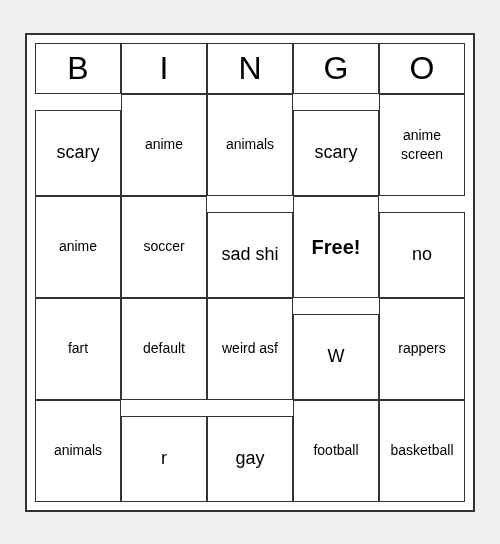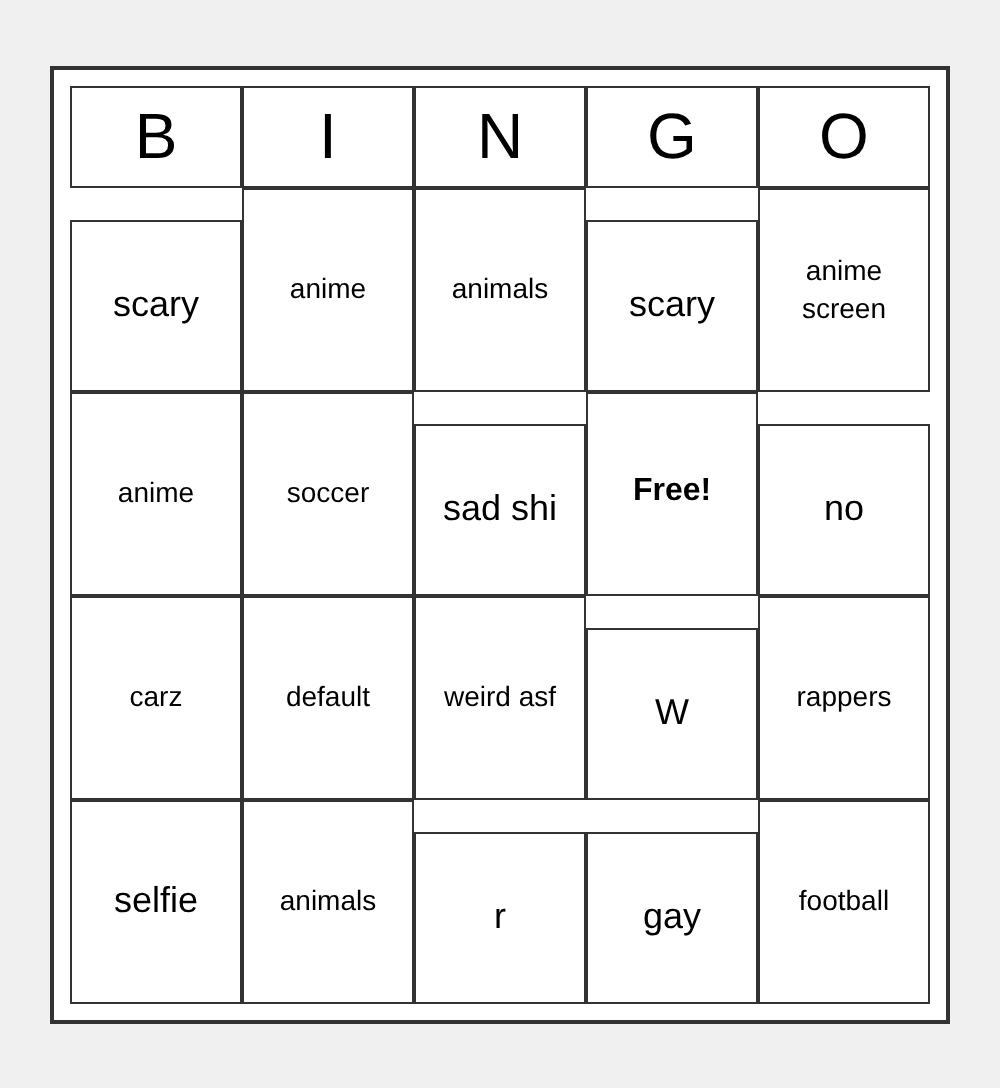--- a/index.html
+++ b/index.html
@@ -48,21 +48,21 @@
       display: flex;
       align-items: center;
       justify-content: center;
       text-align: center;
       padding: 6px;
       font-size: 14px;
       line-height: 1.3;
     }
 
     .bingo-cell.free {
-      font-size: 16px;
+      font-size: 20px;
       font-weight: bold;
     }
 
     .bingo-cell.large-text {
       font-size: 18px;
       margin-top: 16px;
     }
 
     .bingo-cell.medium-text {
       font-size: 18px;
@@ -83,24 +83,24 @@
       <div class="bingo-cell large-text">scary</div>
       <div class="bingo-cell">anime</div>
       <div class="bingo-cell">animals</div>
       <div class="bingo-cell large-text">scary</div>
       <div class="bingo-cell">anime screen</div>
       <div class="bingo-cell">anime</div>
       <div class="bingo-cell">soccer</div>
       <div class="bingo-cell large-text">sad shi</div>
       <div class="bingo-cell free">Free!</div>
       <div class="bingo-cell large-text">no</div>
-      <div class="bingo-cell">carz</div>
+      <div class="bingo-cell">fart</div>
       <div class="bingo-cell">default</div>
       <div class="bingo-cell">weird asf</div>
       <div class="bingo-cell large-text">W</div>
       <div class="bingo-cell">rappers</div>
-      <div class="bingo-cell medium-text">selfie</div>
       <div class="bingo-cell">animals</div>
       <div class="bingo-cell large-text">r</div>
       <div class="bingo-cell large-text">gay</div>
       <div class="bingo-cell">football</div>
+      <div class="bingo-cell">basketball</div>
     </div>
 </div>
 
 </body></html>

